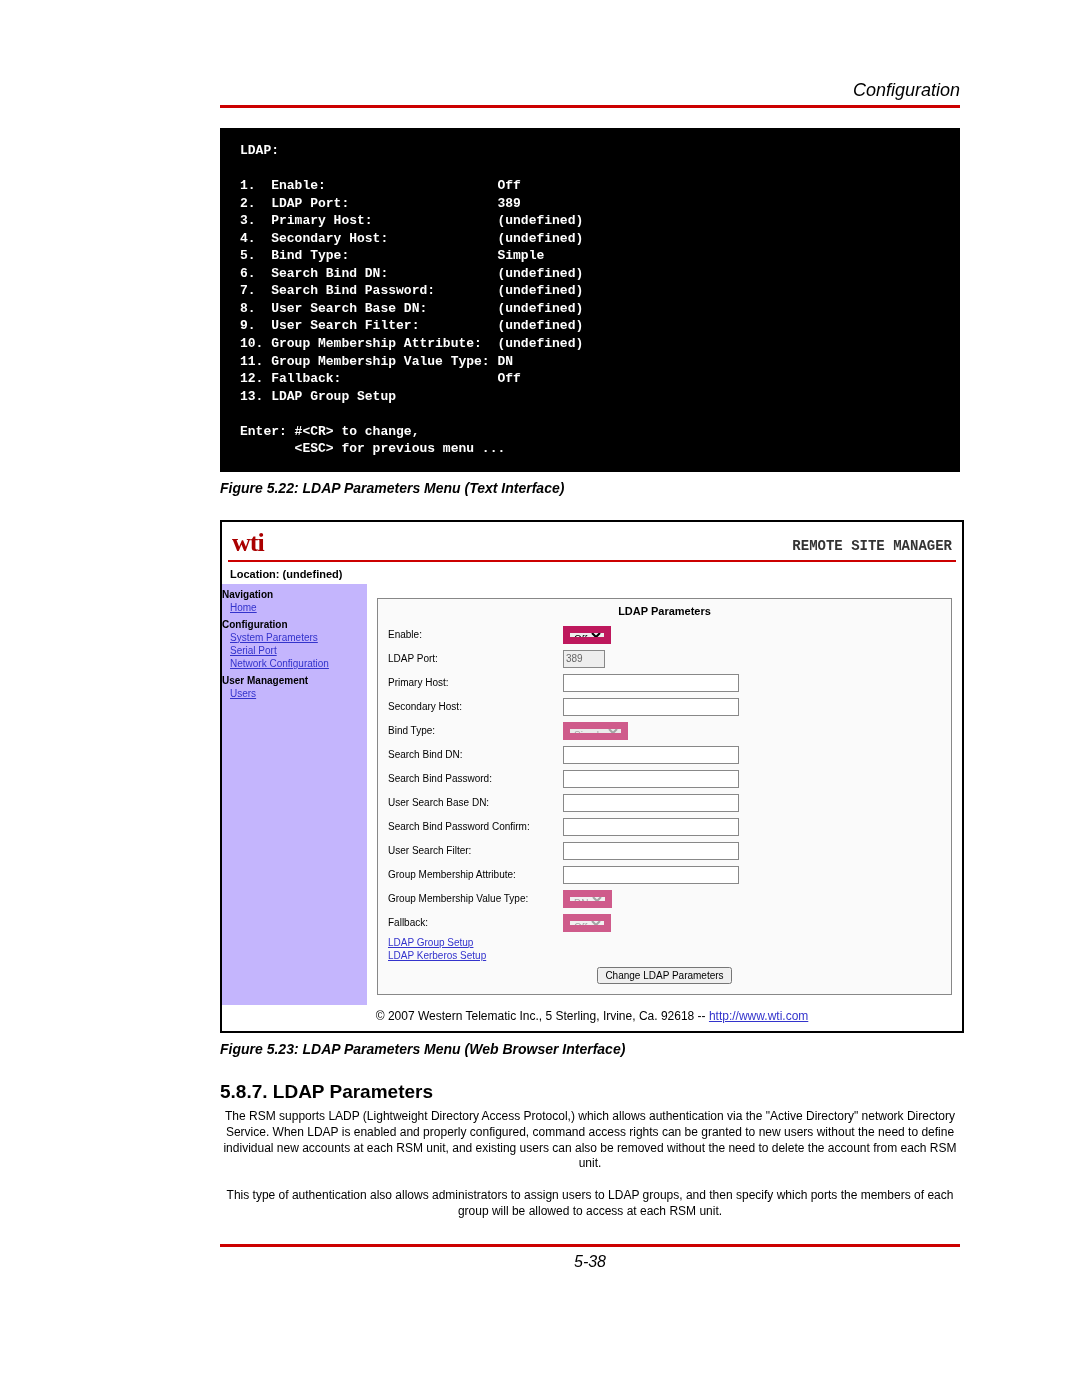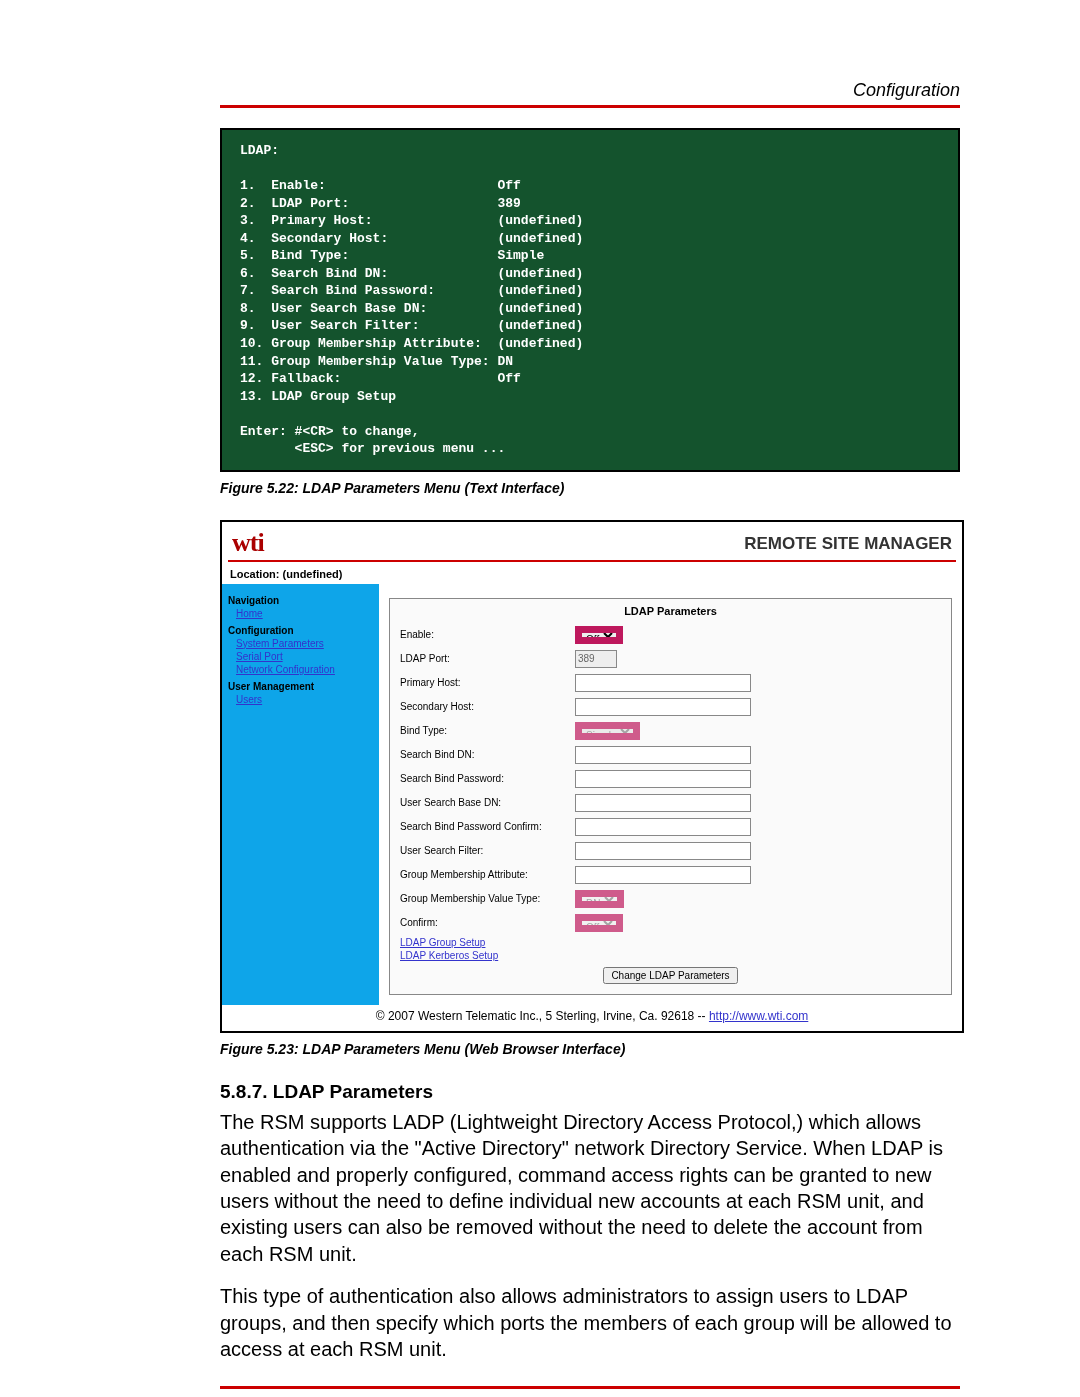--- a/index.html
+++ b/index.html
@@ -22,21 +22,21 @@
     font-size: 18px;
     margin-bottom: 4px;
   }
   .red-rule {
     border: none;
     border-top: 3px solid #c00;
     margin: 0 0 20px 0;
   }
   .terminal-box {
     border: 2px solid #000;
-    background: #14532d;
+    background: #000000;
     color: #fff;
     font-family: "Courier New", monospace;
     font-size: 13px;
     font-weight: bold;
     padding: 12px 18px;
     white-space: pre;
     line-height: 1.35;
     margin-bottom: 8px;
   }
   .figure-caption {
@@ -64,36 +64,36 @@
   }
   .logo {
     font-family: serif;
     font-weight: bold;
     color: #a00;
     font-size: 26px;
     letter-spacing: -1px;
   }
   .rsm-label {
     font-weight: bold;
-    font-size: 17px;
+    font-size: 14px;
     color: #333;
     padding-bottom: 4px;
+    font-family: Liberation Mono, monospace;
   }
   .web-red-rule {
     border: none;
     border-top: 2px solid #c00;
     margin: 0 6px 6px 6px;
   }
   .web-body {
     display: flex;
   }
   .sidebar {
     width: 145px;
-    background: #0ea5e9;
-    padding: 6px;
+    background: #c4b5fd;
     font-size: 10px;
     line-height: 1.3;
   }
   .sidebar .section {
     font-weight: bold;
     font-size: 10px;
     margin-top: 4px;
     color: #000;
   }
   .sidebar a {
@@ -174,24 +174,24 @@
     text-decoration: underline;
   }
   .section-heading {
     font-family: Arial, sans-serif;
     font-weight: bold;
     font-size: 19px;
     margin: 18px 0 6px 0;
   }
   .body-text {
     font-family: Arial, sans-serif;
-    font-size: 20px;
+    font-size: 12px;
     line-height: 1.32;
     margin: 0 0 16px 0;
-    text-align: left;
+    text-align: center;
   }
   .footer-rule {
     border: none;
     border-top: 3px solid #c00;
     margin: 24px 0 6px 0;
   }
   .page-number {
     text-align: center;
     font-style: italic;
     font-family: Arial, sans-serif;
@@ -291,21 +291,21 @@
           </div>
           <div class="params-row">
             <span class="plabel">Group Membership Attribute:</span>
             <input type="text" style="">
           </div>
           <div class="params-row">
             <span class="plabel">Group Membership Value Type:</span>
             <select disabled="" style="background:#eee;"><option>DN</option></select>
           </div>
           <div class="params-row">
-            <span class="plabel">Confirm:</span>
+            <span class="plabel">Fallback:</span>
             <select disabled="" style="background:#eee;"><option>Off</option></select>
           </div>
           <div class="params-links">
             <a href="#">LDAP Group Setup</a>
             <a href="#">LDAP Kerberos Setup</a>
           </div>
           <div class="params-button-row">
             <button>Change LDAP Parameters</button>
           </div>
         </div>

